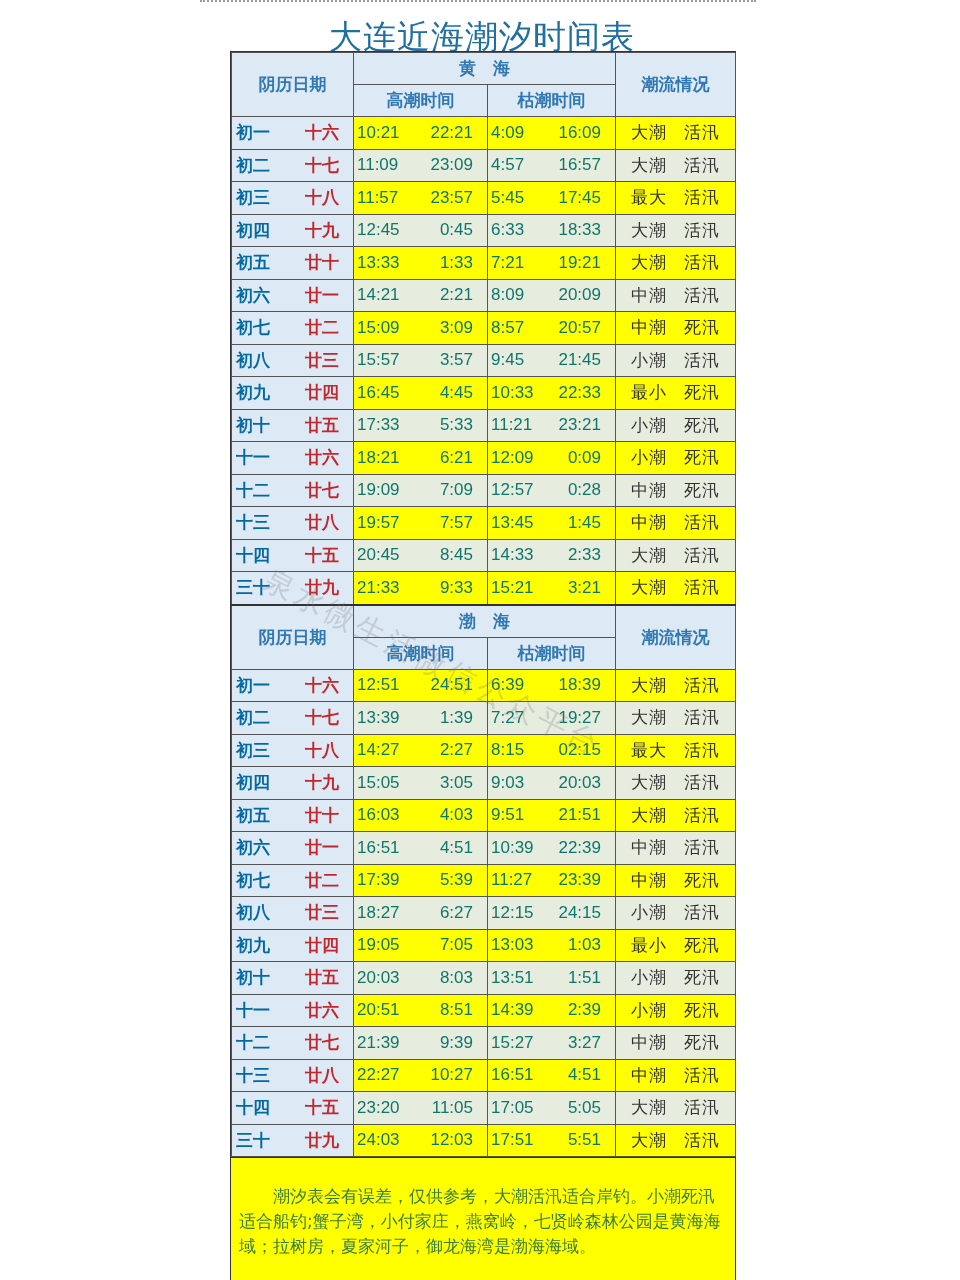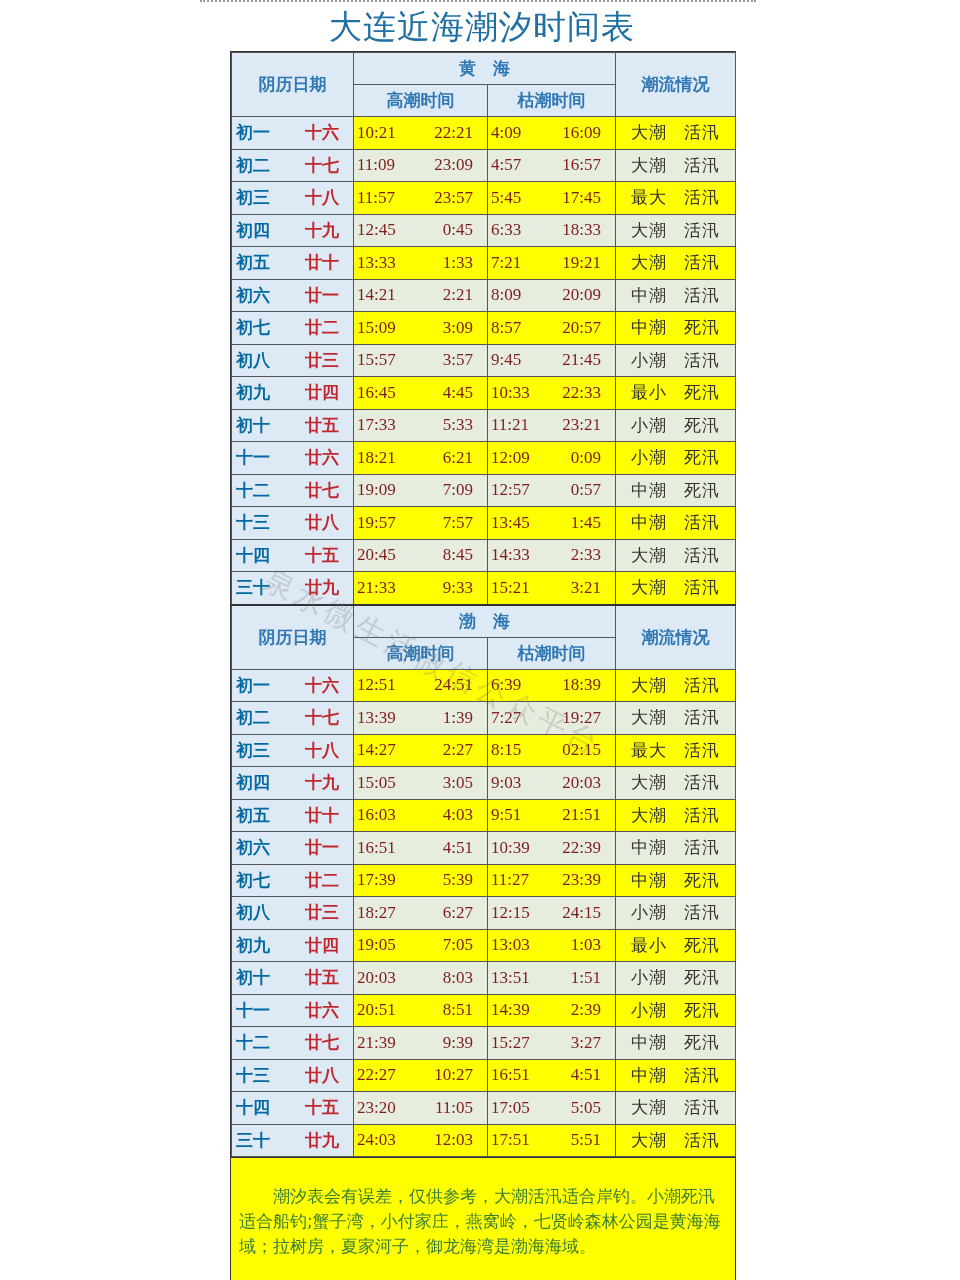--- a/index.html
+++ b/index.html
@@ -5,37 +5,37 @@
   html, body { margin: 0; padding: 0; }
   body {
     width: 960px; height: 1280px; background: #ffffff; position: relative; overflow: hidden;
     font-family: "DejaVu Serif", "Liberation Serif", serif;
   }
   .topline {
     position: absolute; left: 200px; top: 0; width: 556px; height: 2px;
     border-top: 2px dotted #9a9a9a;
   }
   .title {
-    position: absolute; left: 230px; top: 6px; width: 504px; text-align: center;
+    position: absolute; left: 230px; top: 16px; width: 504px; text-align: center;
     font-size: 33px; color: #1f6fa3; letter-spacing: 1px; line-height: 42px;
     font-family: "DejaVu Serif", "Liberation Serif", serif;
   }
   .sheet {
     position: absolute; left: 230px; top: 51px; width: 504px;
     border: 1.5px solid #333;
   }
   table { border-collapse: collapse; width: 100%; table-layout: fixed; }
   td, th { padding: 0; border: 1px solid #555; }
   .hdr { background: #dde9f4; color: #2f78b3; font-weight: bold; font-size: 17px; text-align: center; }
   .hdr-top { height: 31px; }
   .hdr-sub { height: 31px; }
   .date { background: #dde9f4; font-size: 17px; font-weight: bold; height: 31.5px; }
   .date .lo { color: #0369a1; float: left; padding-left: 4px; }
   .date .hi { color: #c0282e; float: right; padding-right: 14px; }
-  .t { font-size: 17px; color: #7f1d1d; font-family: Liberation Serif, serif; }
+  .t { font-size: 17px; color: #0f766e; font-family: Liberation Sans, sans-serif; }
   .t .a { float: left; padding-left: 3px; }
   .t .b { float: right; padding-right: 14px; }
   .cond { font-size: 17px; color: #333; text-align: center; letter-spacing: 1px; }
   .cond span + span { margin-left: 17px; }
   tr.y td.t, tr.y td.cond { background: #ffff00; }
   tr.g td.t, tr.g td.cond { background: #e6ecde; }
   .section-sep td { border-top: 2px solid #333; }
   .note {
     background: #ffff00; color: #3a7d3a; font-size: 17px; line-height: 25px;
     padding: 26px 8px 26px 8px; text-indent: 2em; height: 79px; border-top: 1.5px solid #333;
@@ -241,21 +241,21 @@
           <td class="date">
             <span class="lo">十二</span>
             <span class="hi">廿七</span>
           </td>
           <td class="t">
             <span class="a">19:09</span>
             <span class="b">7:09</span>
           </td>
           <td class="t">
             <span class="a">12:57</span>
-            <span class="b">0:57</span>
+            <span class="b">0:28</span>
           </td>
           <td class="cond"><span>中潮</span><span>死汛</span></td>
         </tr>
         <tr class="y">
           <td class="date">
             <span class="lo">十三</span>
             <span class="hi">廿八</span>
           </td>
           <td class="t">
             <span class="a">19:57</span>

